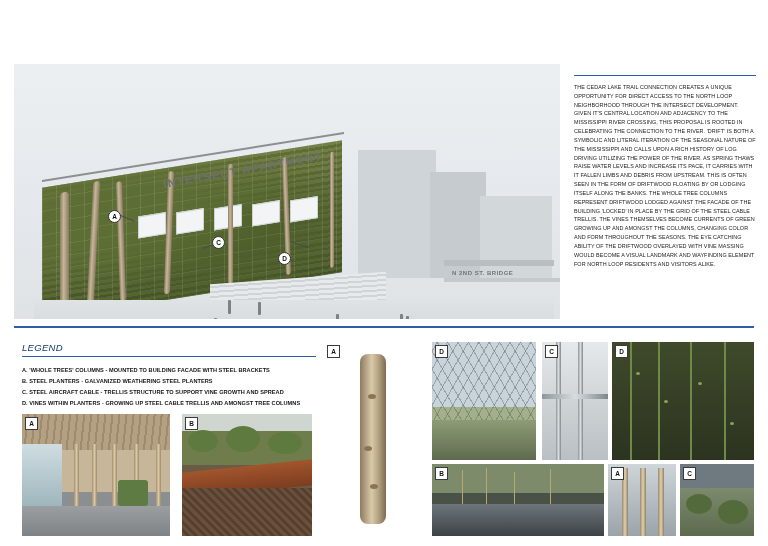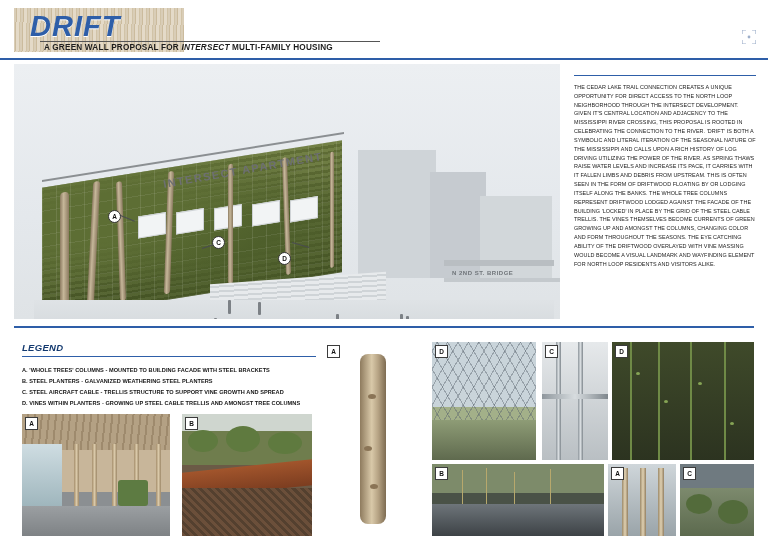--- a/index.html
+++ b/index.html
@@ -57,21 +57,21 @@
   .narr{position:absolute;left:574px;top:72px;width:182px;}
   .narr-h{font-size:9.5px;font-weight:bold;font-style:italic;color:#13396f;letter-spacing:.3px;}
   .narr-rule{width:182px;height:1px;background:#2e5ea8;margin:3px 0 7px;}
   .narr-b{font-size:5.45px;line-height:1.62;color:#1a1a1a;text-align:left;letter-spacing:.05px;}
 
   
   .div-line{position:absolute;left:14px;top:326px;width:740px;height:2px;background:#2e5ea8;}
 
   
   .legend{position:absolute;left:22px;top:342px;width:296px;}
-  .legend-h{font-size:9.5px;font-weight:bold;font-style:italic;color:#13396f;letter-spacing:.3px;}
+  .legend-h{font-size:9.5px;font-weight:normal;font-style:italic;color:#13396f;letter-spacing:.3px;}
   .legend-rule{width:294px;height:1px;background:#2e5ea8;margin:3px 0 8px;}
   .legend-row{font-size:5.6px;line-height:1.95;color:#141414;font-weight:bold;letter-spacing:.05px;}
 
   
   .ph{position:absolute;overflow:hidden;background:#b9bcbd;}
   .tag{position:absolute;width:11px;height:11px;background:#fff;border:1px solid #3b3b3b;
     font-size:6.5px;font-weight:bold;line-height:11px;text-align:center;color:#111;z-index:5;}
 
   
   .pA{left:22px;top:414px;width:148px;height:122px;
@@ -129,31 +129,20 @@
   
   .pI{left:680px;top:464px;width:74px;height:72px;background:linear-gradient(180deg,#8d9a7d,#5c6a4e);}
   .pI .rf{position:absolute;left:0;top:0;width:74px;height:24px;background:#6f7a80;}
   .pI .bsh{position:absolute;border-radius:50%;background:#536b3b;}
 </style>
 </head>
 <body>
 
 <div class="board">
 
-  <div class="hdr">
-    <div class="hdr-wood"></div>
-    <div class="hdr-title">DRIFT</div>
-    <div class="hdr-rule"></div>
-    <div class="hdr-sub"><span>A GREEN WALL PROPOSAL FOR </span><i>INTERSECT</i><span> MULTI-FAMILY HOUSING</span></div>
-    <div class="hdr-blue"></div>
-    <svg class="hdr-corner" viewBox="0 0 14 14">
-      <path d="M0 4V0h4M10 0h4v4M14 10v4h-4M4 14H0v-4" fill="none" stroke="#4f6fa0" stroke-width="1.2"></path>
-      <circle cx="7" cy="7" r="1.4" fill="#4f6fa0"></circle>
-    </svg>
-  </div>
 
   <div class="render">
     <div class="sky"></div>
     <div class="bldg-far"></div>
     <div class="bldg-far2"></div>
     <div class="bldg-far3"></div>
     <div class="bridge"></div>
     <div class="bridge2"></div>
 
     <div class="roofline"></div>

